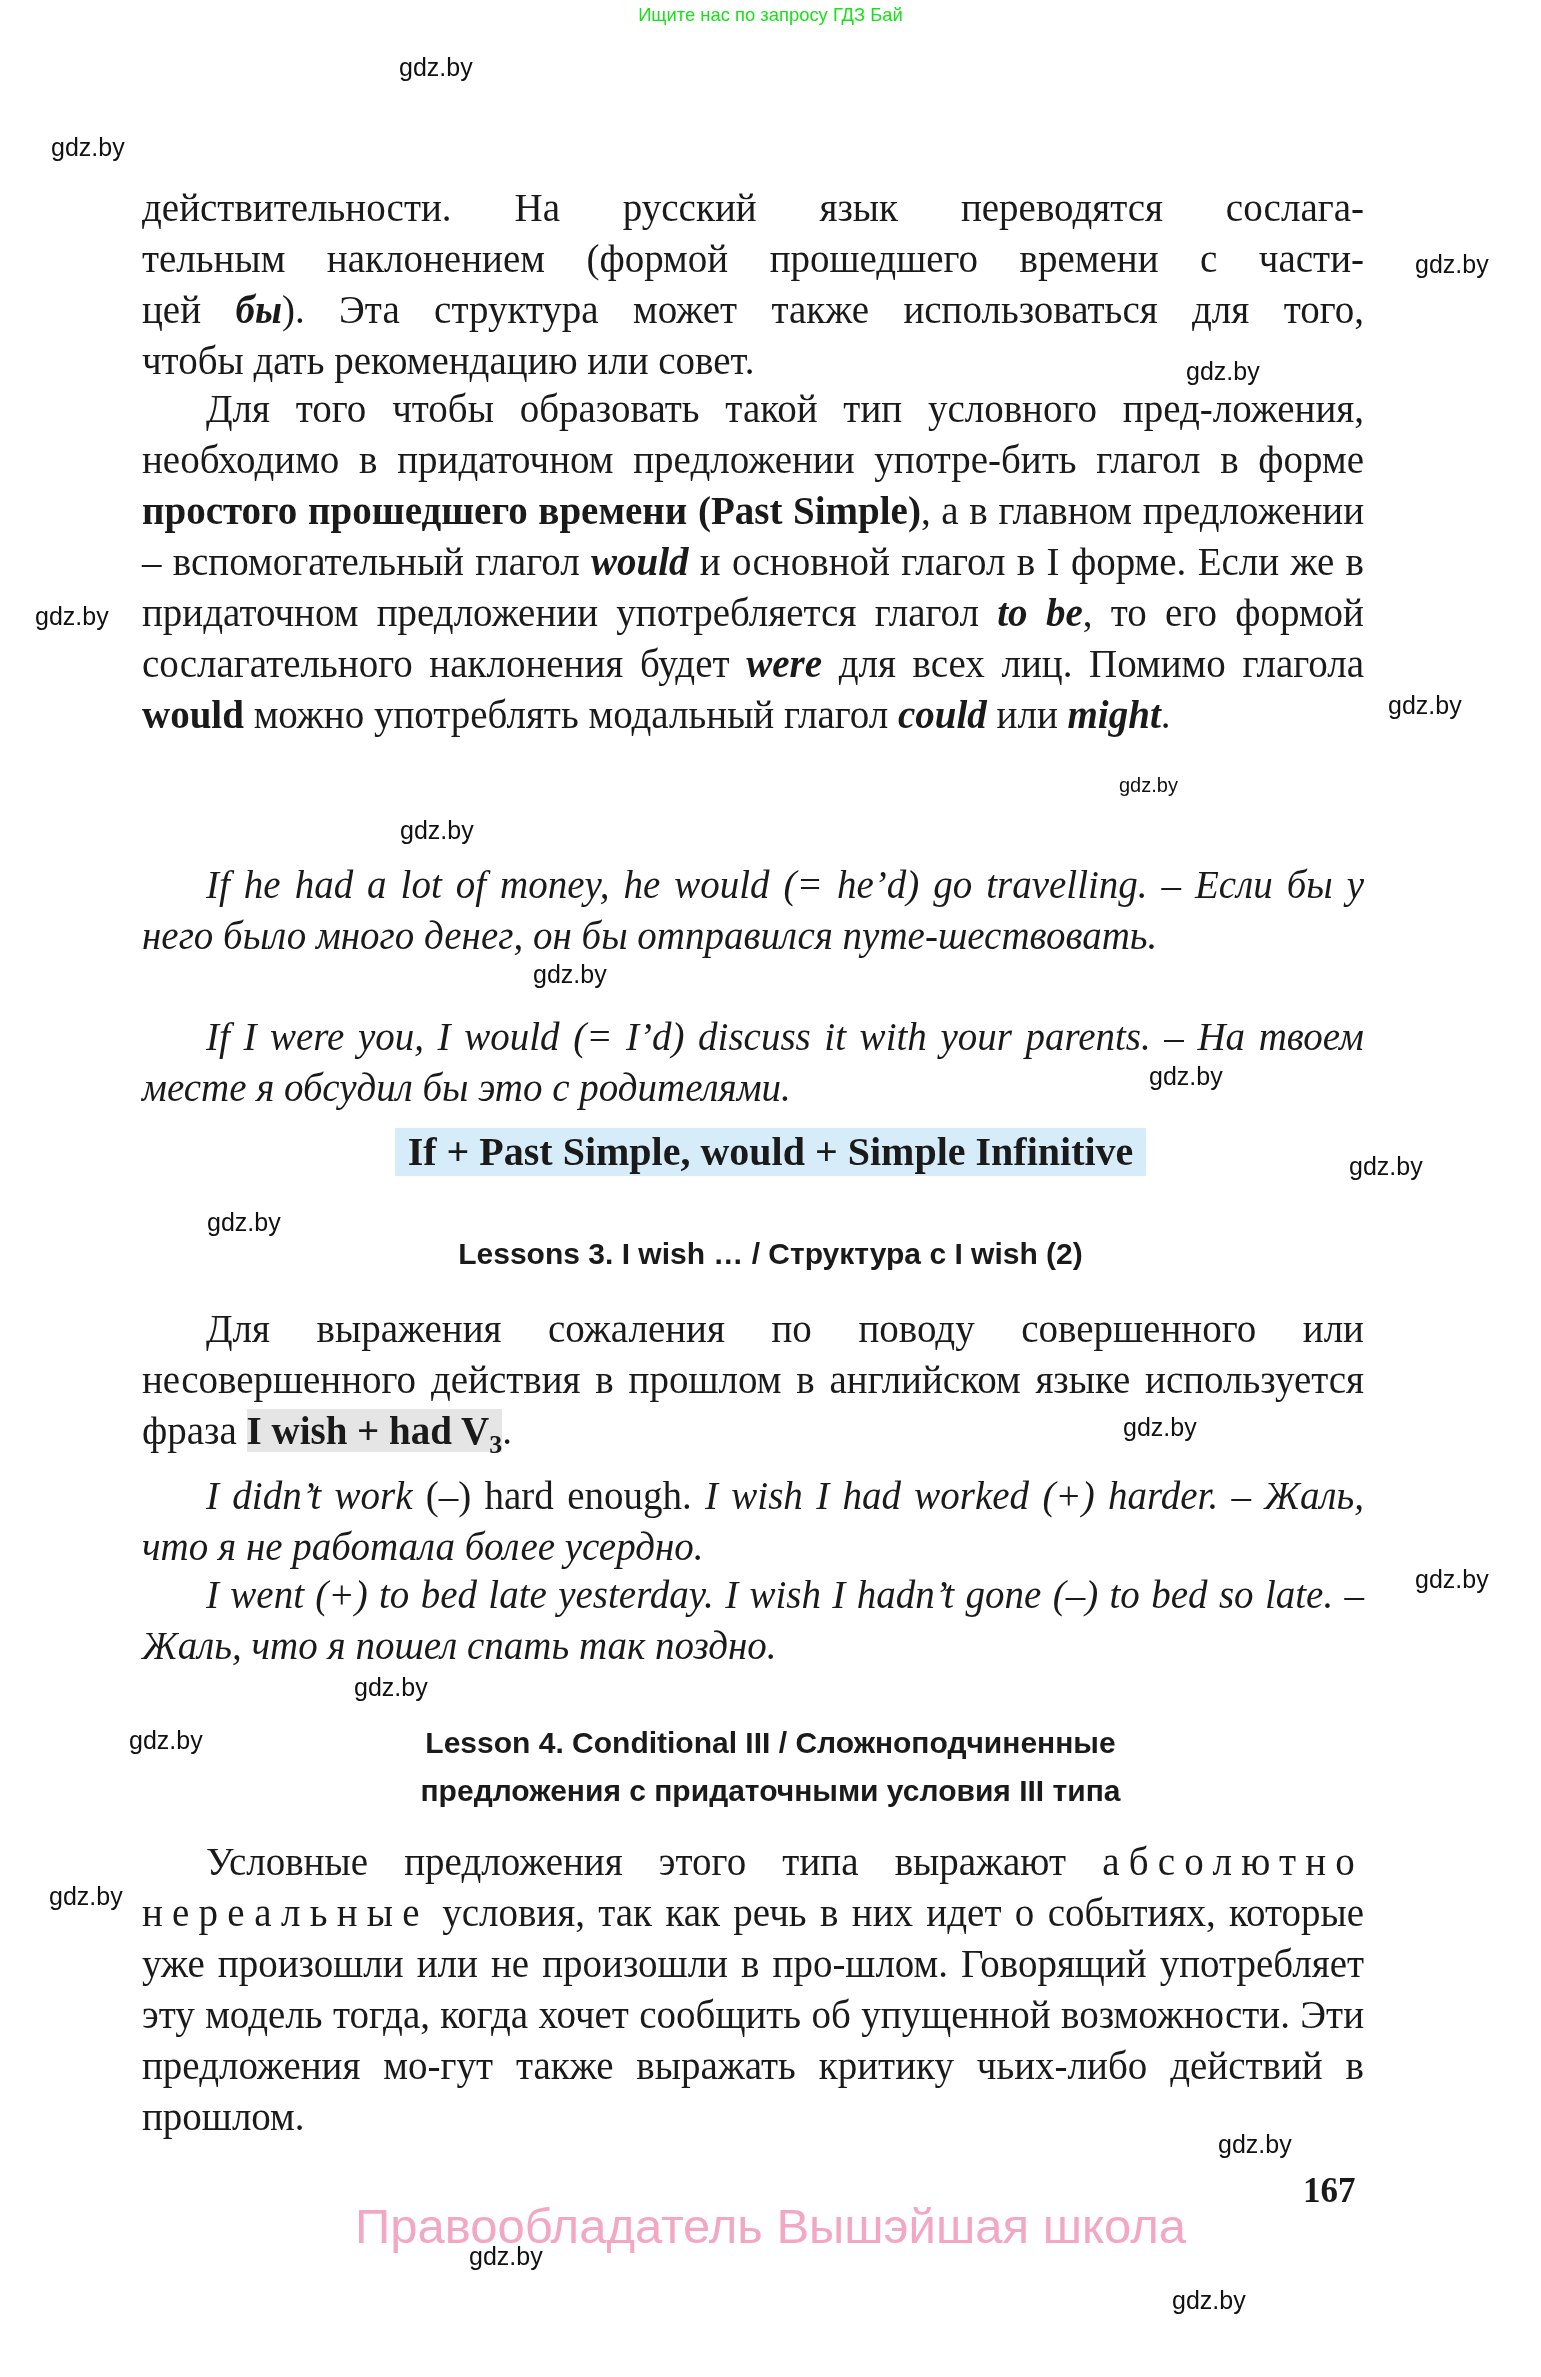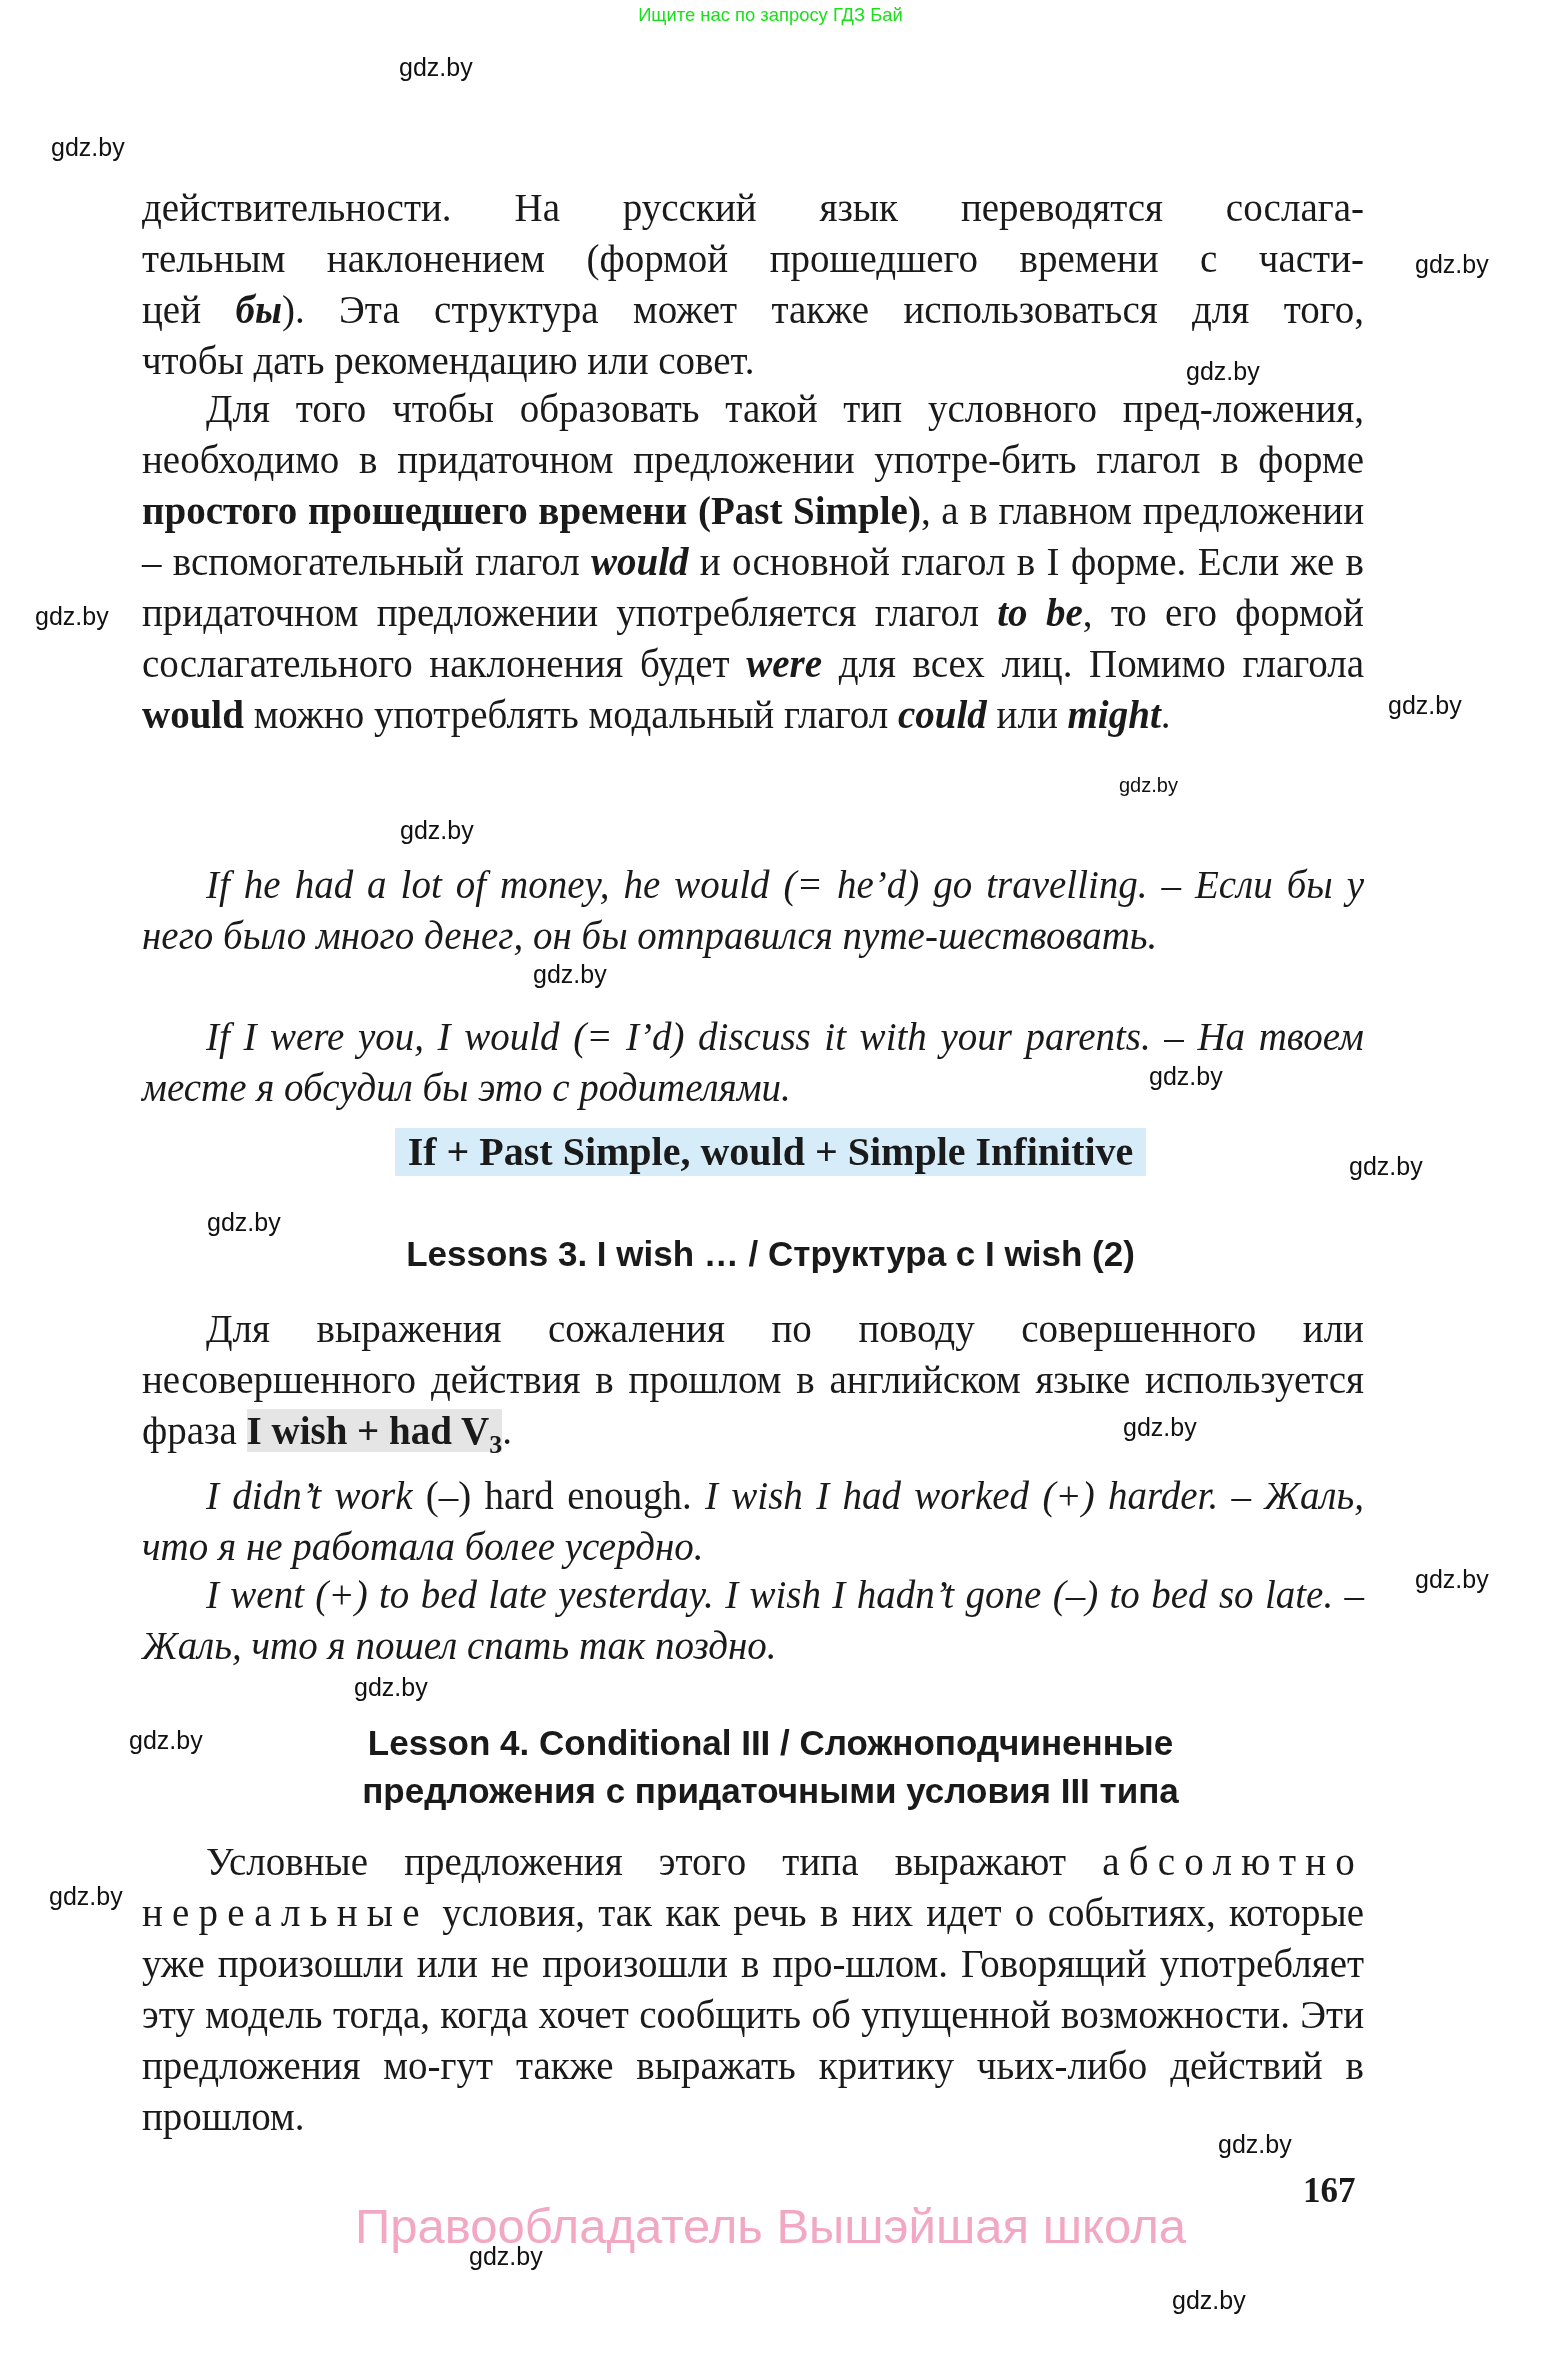--- a/index.html
+++ b/index.html
@@ -34,21 +34,21 @@
   .formula {
     display: inline-block; background: #d6ecf8; padding: 0 13px;
     font-family: "Liberation Serif", serif; font-weight: bold; font-size: 40px;
     color: #1a1a1a; line-height: 48px;
   }
   .hl { background: #e5e5e5; font-weight: bold; }
   sub { font-size: 26px; }
 
   .heading {
     position: absolute; left: 0; width: 1541px; text-align: center;
-    font-family: "Liberation Sans", sans-serif; font-weight: bold; font-size: 35px;
+    font-family: "Liberation Sans", sans-serif; font-weight: bold; font-size: 30px;
     color: #1a1a1a; line-height: 48px;
   }
 
   .page-number {
     position: absolute; left: 1303px; top: 2171px;
     font-family: "Liberation Serif", serif; font-weight: bold; font-size: 35px; color: #1a1a1a;
   }
   .copyright {
     position: absolute; left: 0; top: 2198px; width: 1541px; text-align: center;
     font-family: "Liberation Sans", sans-serif; font-size: 49px; color: #f2a8c2;

